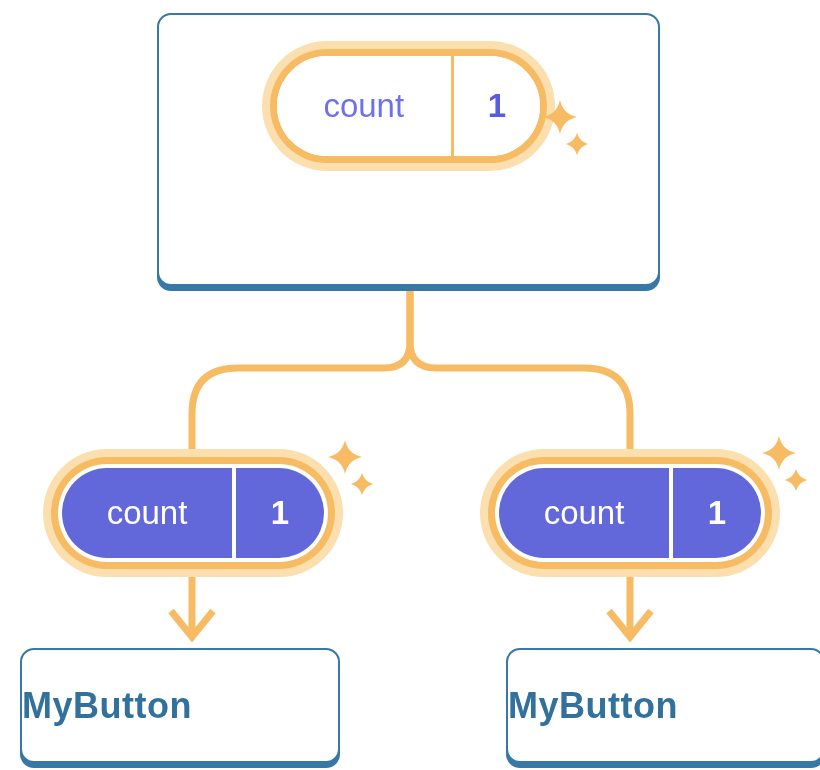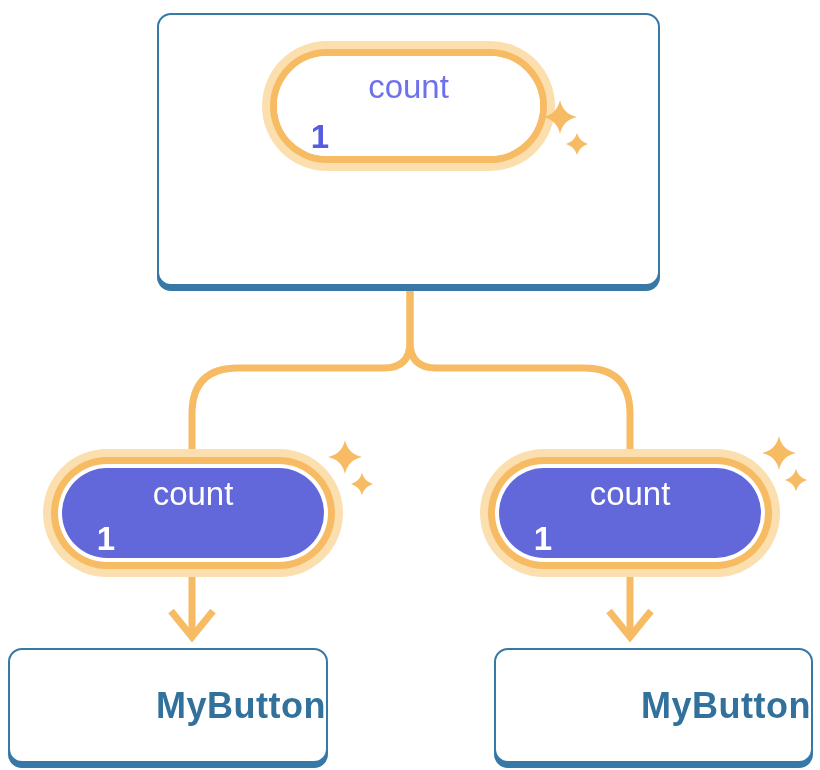--- a/index.html
+++ b/index.html
@@ -31,21 +31,21 @@
     box-shadow: 0 5px 0 var(--card_border, #3778A6);
     box-sizing: border-box;
     z-index: 2;
   }
   .root-card {
     left: 157px; top: 13px; width: 503px; height: 273px;
     display: flex; flex-direction: column; align-items: center;
   }
   .leaf-card {
     width: 320px; height: 115px;
-    display: flex; align-items: center; justify-content: flex-end;
+    display: flex; align-items: center; justify-content: flex-start; margin-left: 12px;
   }
   .leaf-card.left  { left: 8px;   top: 648px; }
   .leaf-card.right { left: 494px; top: 648px; width: 319px; }
   .card-title {
     color: var(--title_text, #31719C);
     font-size: 36px;
     font-weight: 600;
     line-height: 44px;
     letter-spacing: 0.5px;
   }
@@ -74,21 +74,20 @@
   }
   .pill.dark .pill-white { padding: 4px; }
   .pill.light .pill-white { padding: 0; }
   .pill-body {
     border-radius: 999px;
     height: 100%;
     box-sizing: border-box;
     display: flex;
     align-items: stretch;
     overflow: hidden;
-    flex-direction: column;
   }
   .pill.light .pill-body { background: #ffffff; }
   .pill.dark  .pill-body { background: var(--pill_purple, #6268DA); }
 
   .pill-cell {
     display: flex; align-items: center; justify-content: center;
   }
   .pill-key-cell { flex: 1; }
   .pill.light .pill-val-cell { width: 86px; }
   .pill.dark  .pill-val-cell { width: 88px; }

